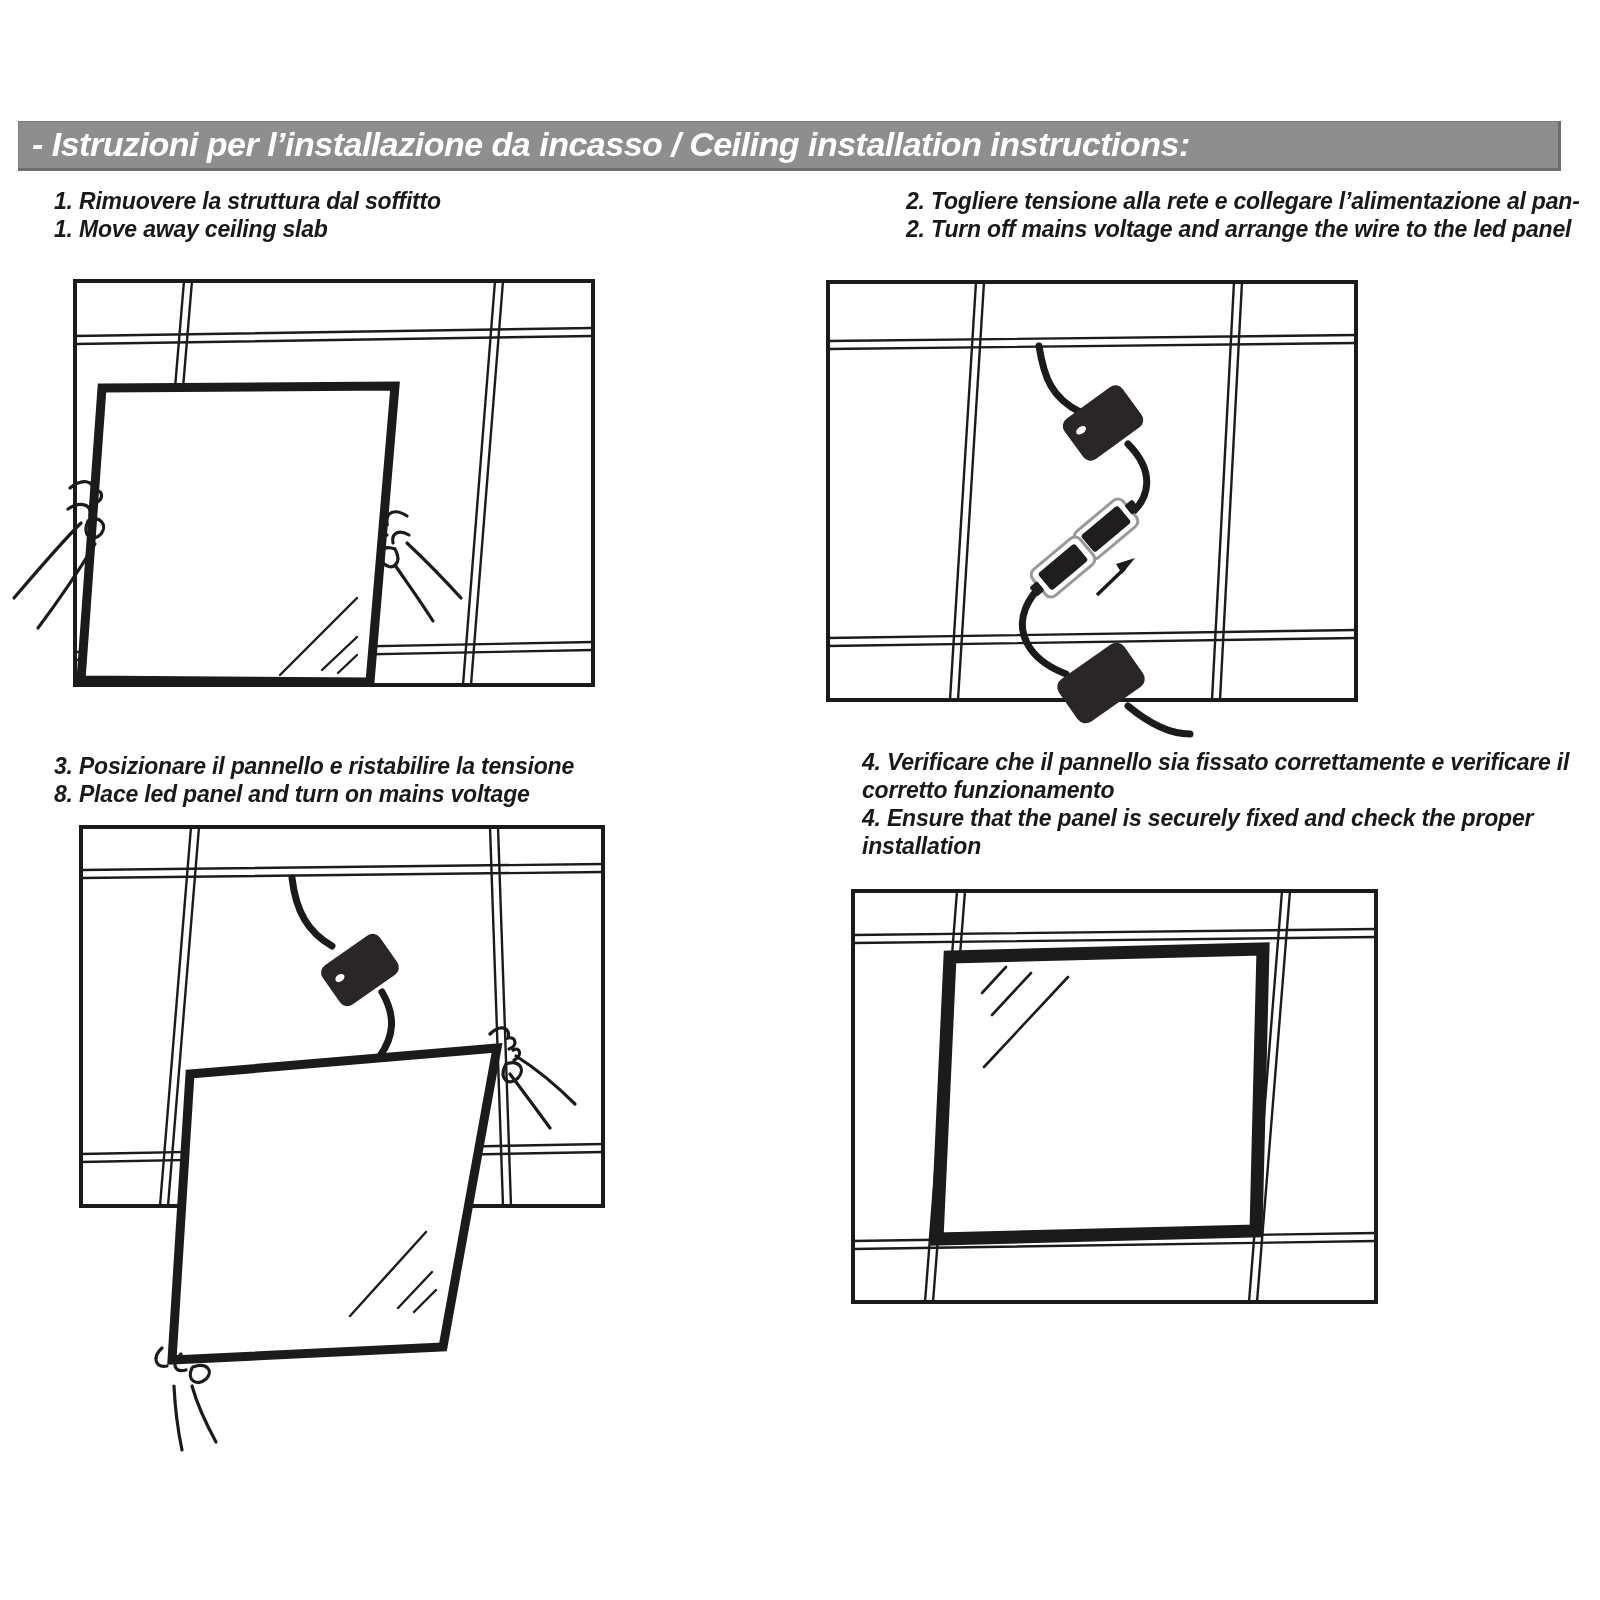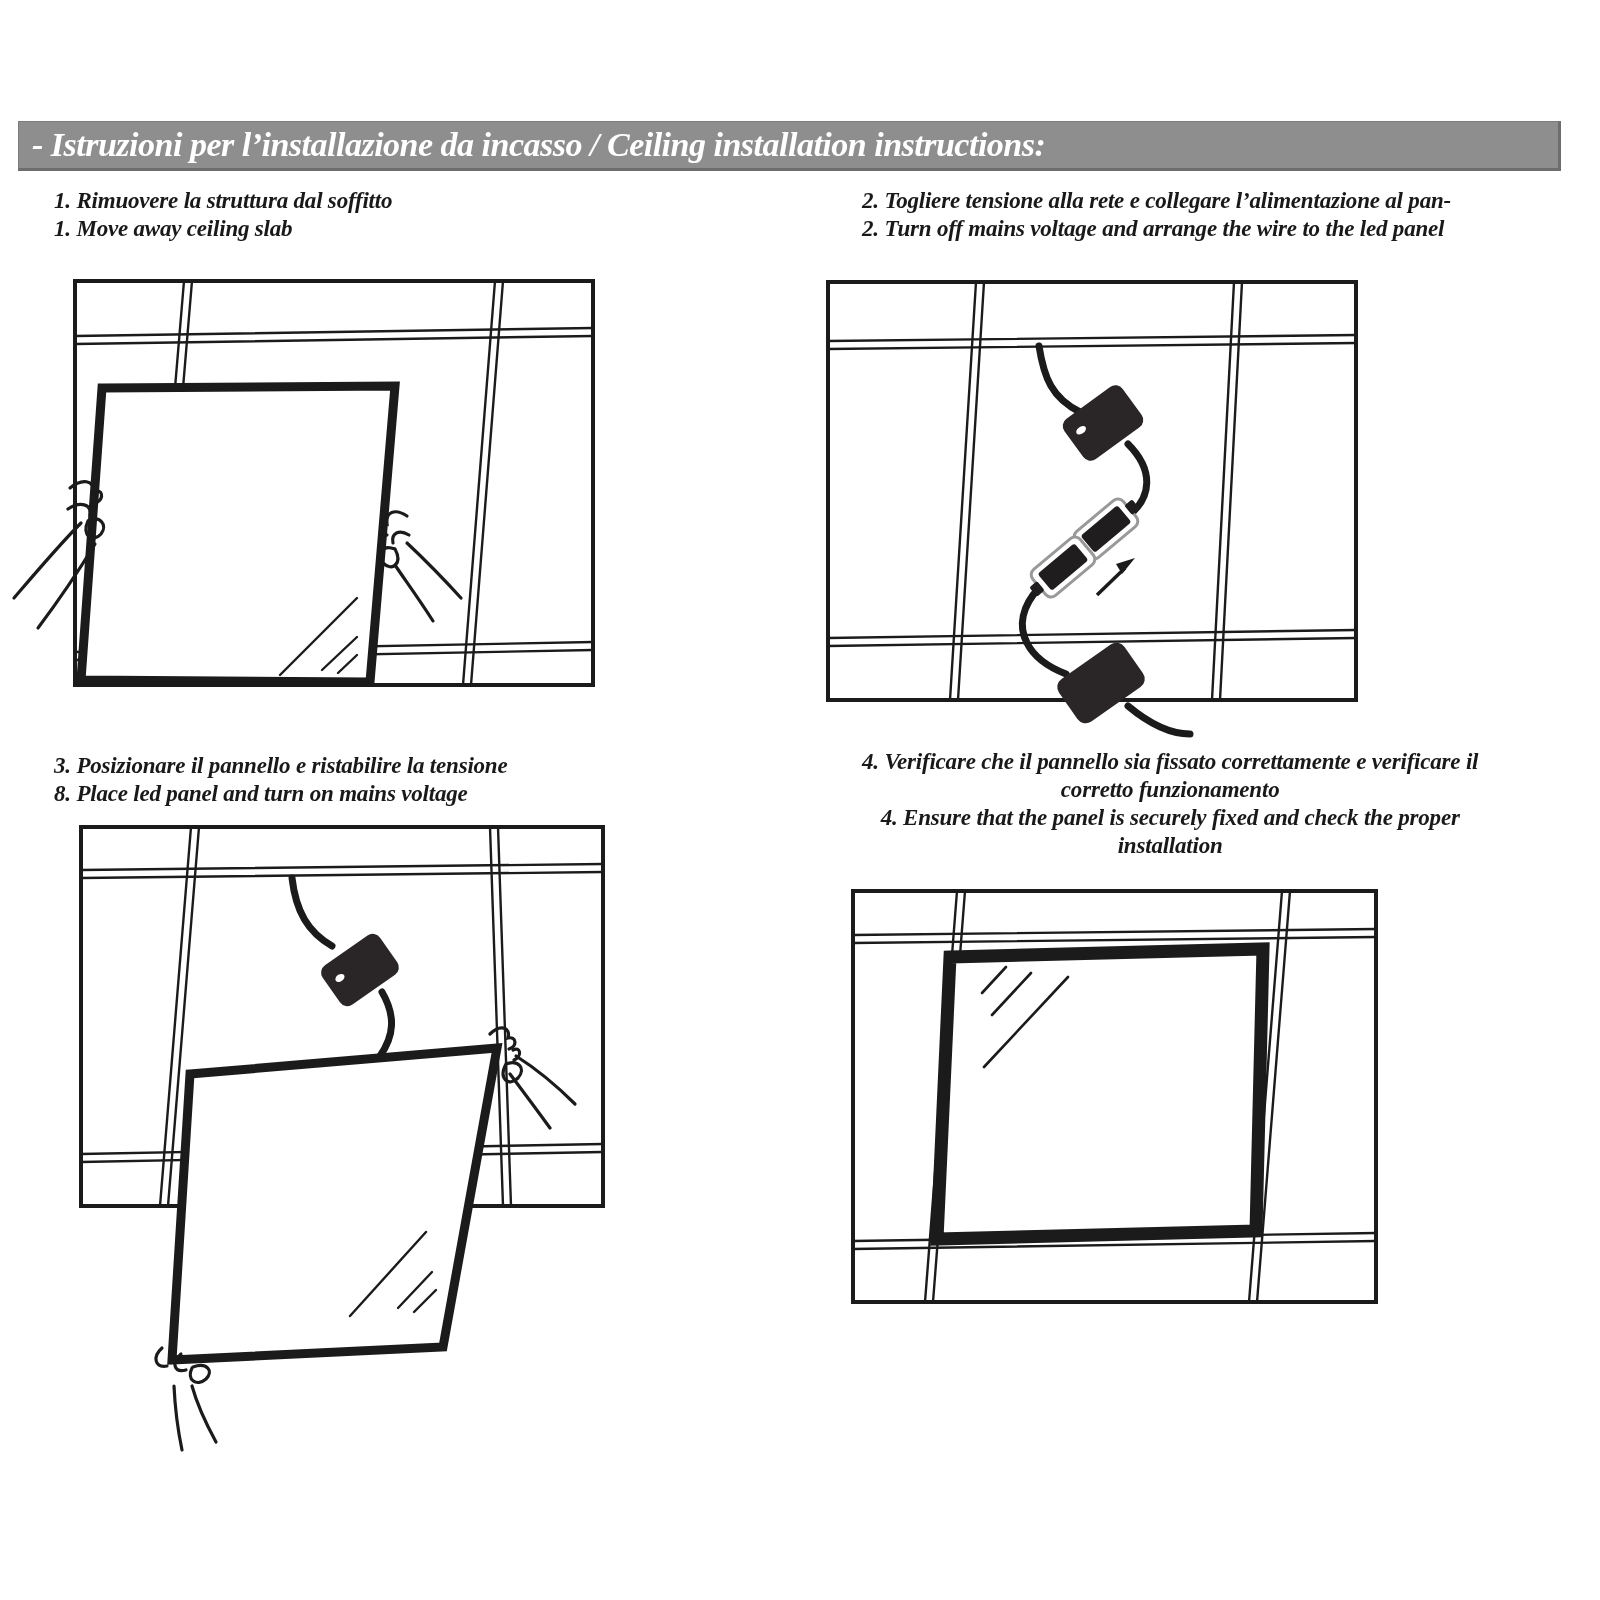--- a/index.html
+++ b/index.html
@@ -1,18 +1,18 @@
 <!DOCTYPE html>
 <html><head>
 <meta charset="utf-8">
 <style>
   html,body{margin:0;padding:0;background:#ffffff;}
   .page{
     position:relative;width:1600px;height:1600px;background:#ffffff;
-    overflow:hidden;font-family:Liberation Serif, serif;
+    overflow:hidden;font-family:Liberation Sans, sans-serif;
   }
   .header-bar{
     position:absolute;left:18px;top:121px;width:1539px;height:46px;
     background:#8e8e8e;
     border-right:3px solid #6d6d6d;border-bottom:3px solid #6d6d6d;
     border-top:1px solid #7c7c7c;border-left:1px solid #7c7c7c;
   }
   .header-bar .title{
     color:#ffffff;font-size:34px;font-weight:bold;font-style:italic;
     line-height:45px;padding-left:13px;letter-spacing:-0.5px;white-space:nowrap;
@@ -32,21 +32,21 @@
 
   <div class="header-bar">
     <div class="title">- Istruzioni per l’installazione da incasso / Ceiling installation instructions:</div>
   </div>
 
   <div class="caption" style="left:22px;top:187px;">
     <div>1. Rimuovere la struttura dal soffitto</div>
     <div>1. Move away ceiling slab</div>
   </div>
 
-  <div class="caption" style="left:830px;top:187px;">
+  <div class="caption" style="left:874px;top:187px;">
     <div>2. Togliere tensione alla rete e collegare l’alimentazione al pan-</div>
     <div>2. Turn off mains voltage and arrange the wire to the led panel</div>
   </div>
 
   <svg style="left:8px;top:276px;" width="590" height="414" viewBox="0 0 590 414">
     <g class="ink">
       <path d="M67,5 H585 V409 H67 Z" stroke-width="4" fill="#ffffff"></path>
       <path d="M67,60 L585,52 M67,68 L585,60" stroke-width="2.4"></path>
       <path d="M67,376 L585,366 M67,384 L585,374" stroke-width="2.4"></path>
       <path d="M176,5 L142,409 M184,5 L150,409" stroke-width="2.4"></path>
@@ -111,21 +111,21 @@
     <g transform="translate(281,407) rotate(-35)">
       <rect x="-40" y="-26" width="80" height="52" rx="10" fill="#2a2627"></rect>
     </g>
   </svg>
 
   <div class="caption" style="left:22px;top:752px;">
     <div>3. Posizionare il pannello e ristabilire la tensione</div>
     <div>8. Place led panel and turn on mains voltage</div>
   </div>
 
-  <div class="caption" style="left:830px;top:748px;text-align:center;">
+  <div class="caption" style="left:830px;top:748px;">
     <div>4. Verificare che il pannello sia fissato correttamente e verificare il</div>
     <div>corretto funzionamento</div>
     <div>4. Ensure that the panel is securely fixed and check the proper</div>
     <div>installation</div>
   </div>
 
   <svg style="left:70px;top:820px;" width="545" height="645" viewBox="0 0 545 645">
     <g class="ink">
       <path d="M11,7 H533 V386 H11 Z" stroke-width="4" fill="#ffffff"></path>
       <path d="M11,50 L533,44 M11,58 L533,52" stroke-width="2.4"></path>

